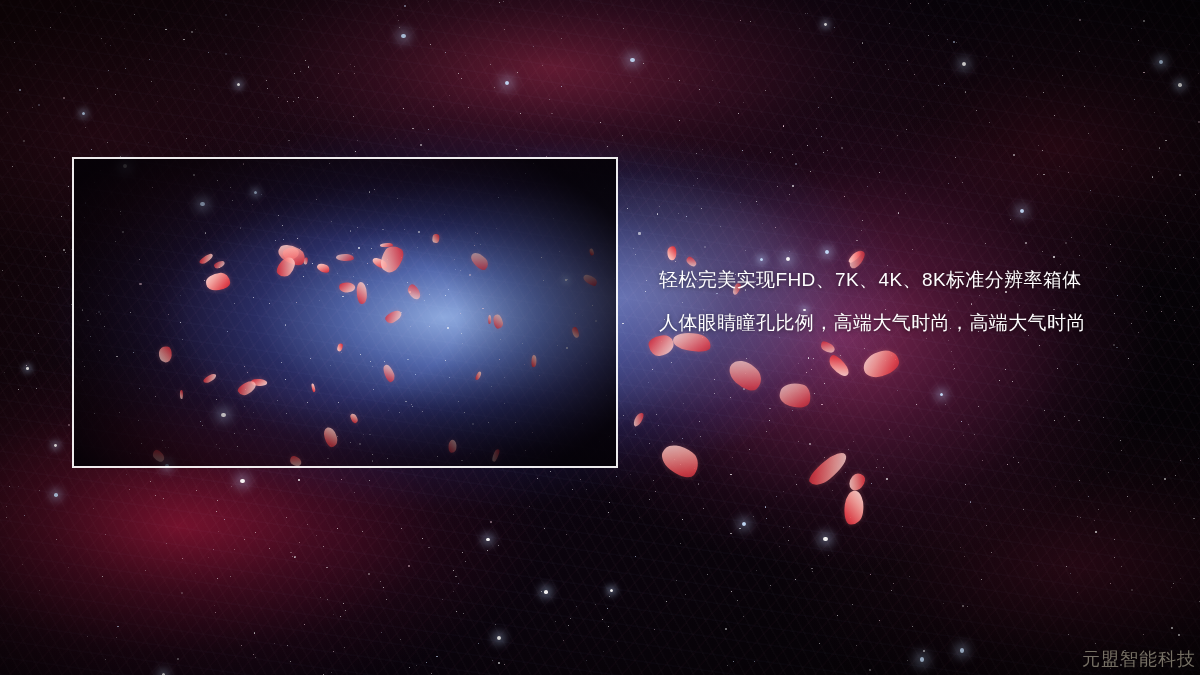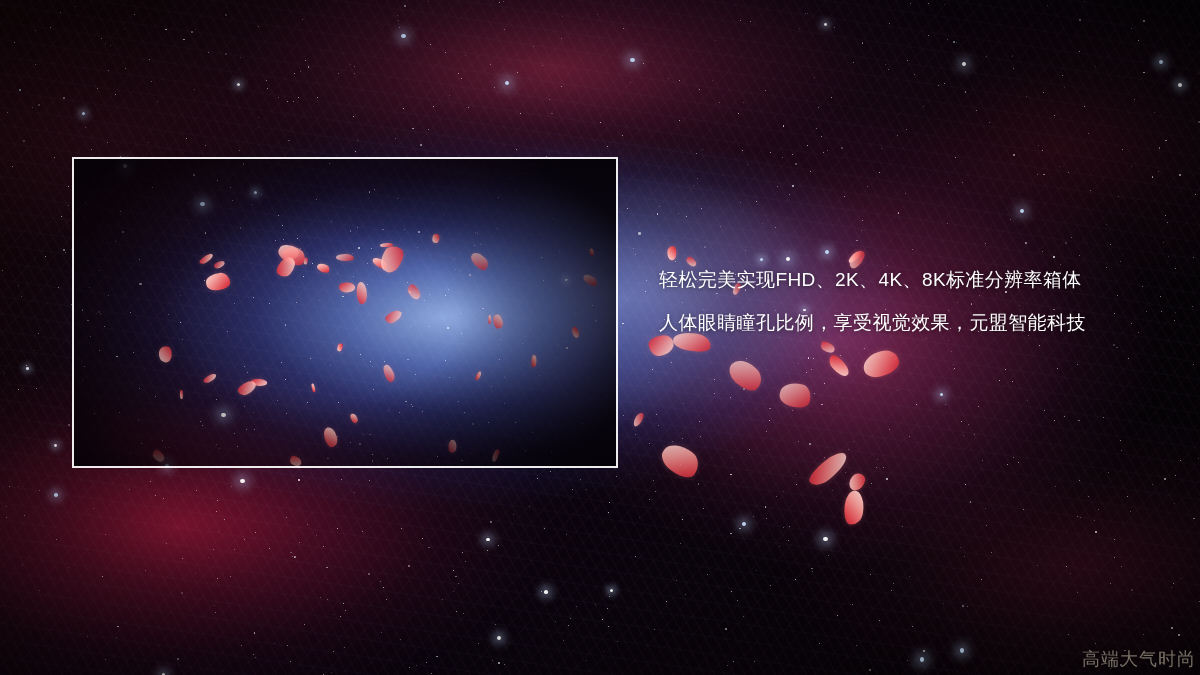--- a/index.html
+++ b/index.html
@@ -1186,18 +1186,18 @@
   <div class="bg-vignette"></div>
 
   <div class="photo-frame">
     <div class="photo-inner">
       <div class="pshade"></div>
     </div>
   </div>
 
 
   <div class="body-copy">
-    <p>轻松完美实现FHD、2K、4K、8K标准分辨率箱体</p>
-    <p>人体眼睛瞳孔比例，享受视觉效果，元盟智能科技</p>
+    <p>轻松完美实现FHD、7K、4K、8K标准分辨率箱体</p>
+    <p>人体眼睛瞳孔比例，高端大气时尚，高端大气时尚</p>
   </div>
 
-  <div class="watermark">高端大气时尚</div>
+  <div class="watermark">元盟智能科技</div>
 </div>
 
 </body></html>

